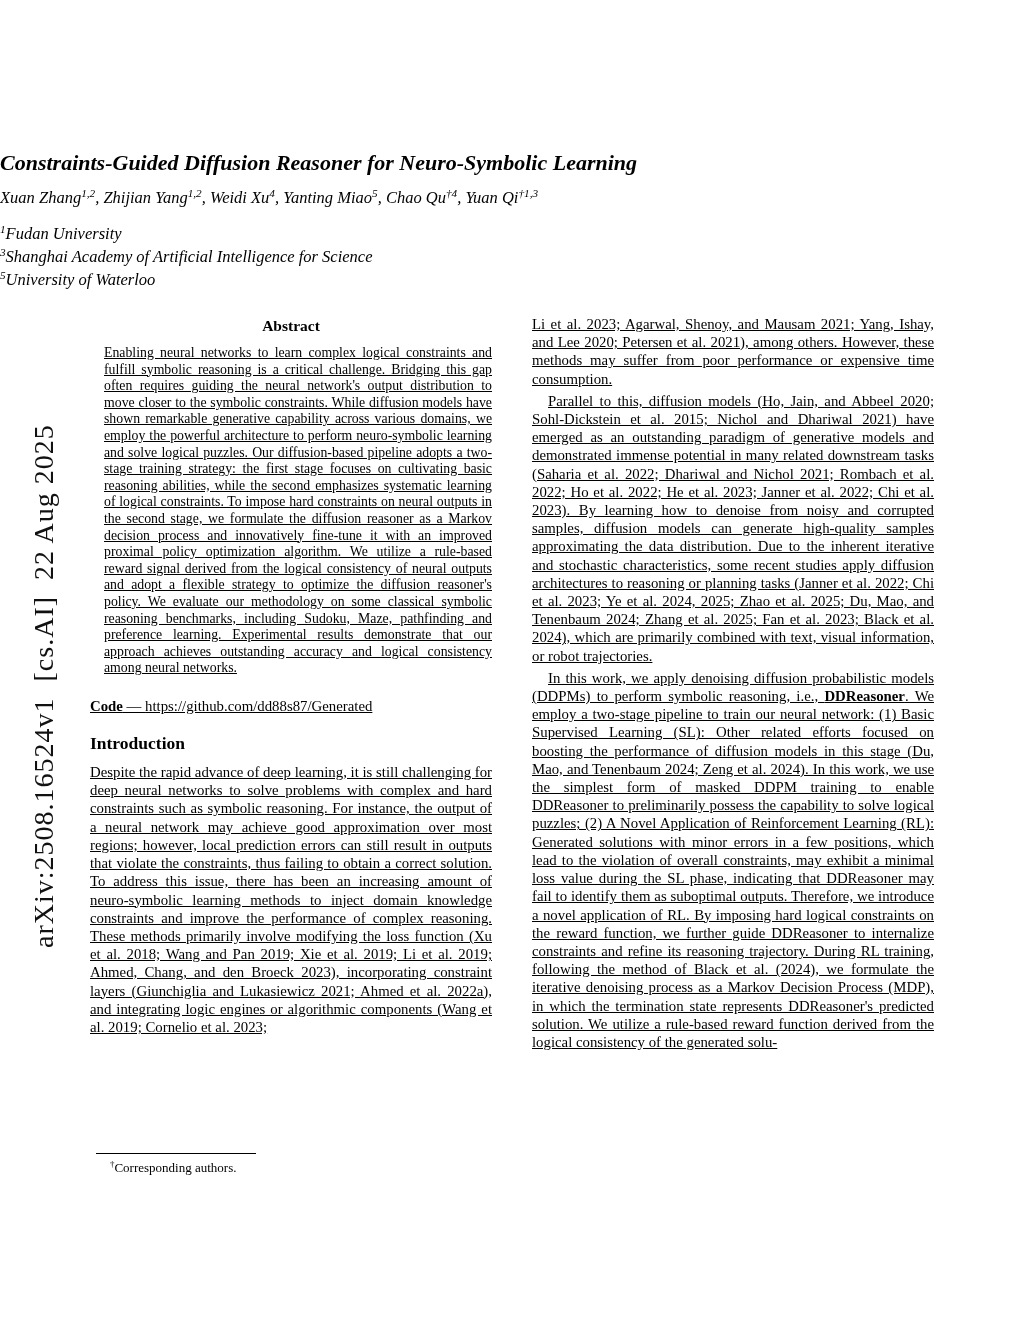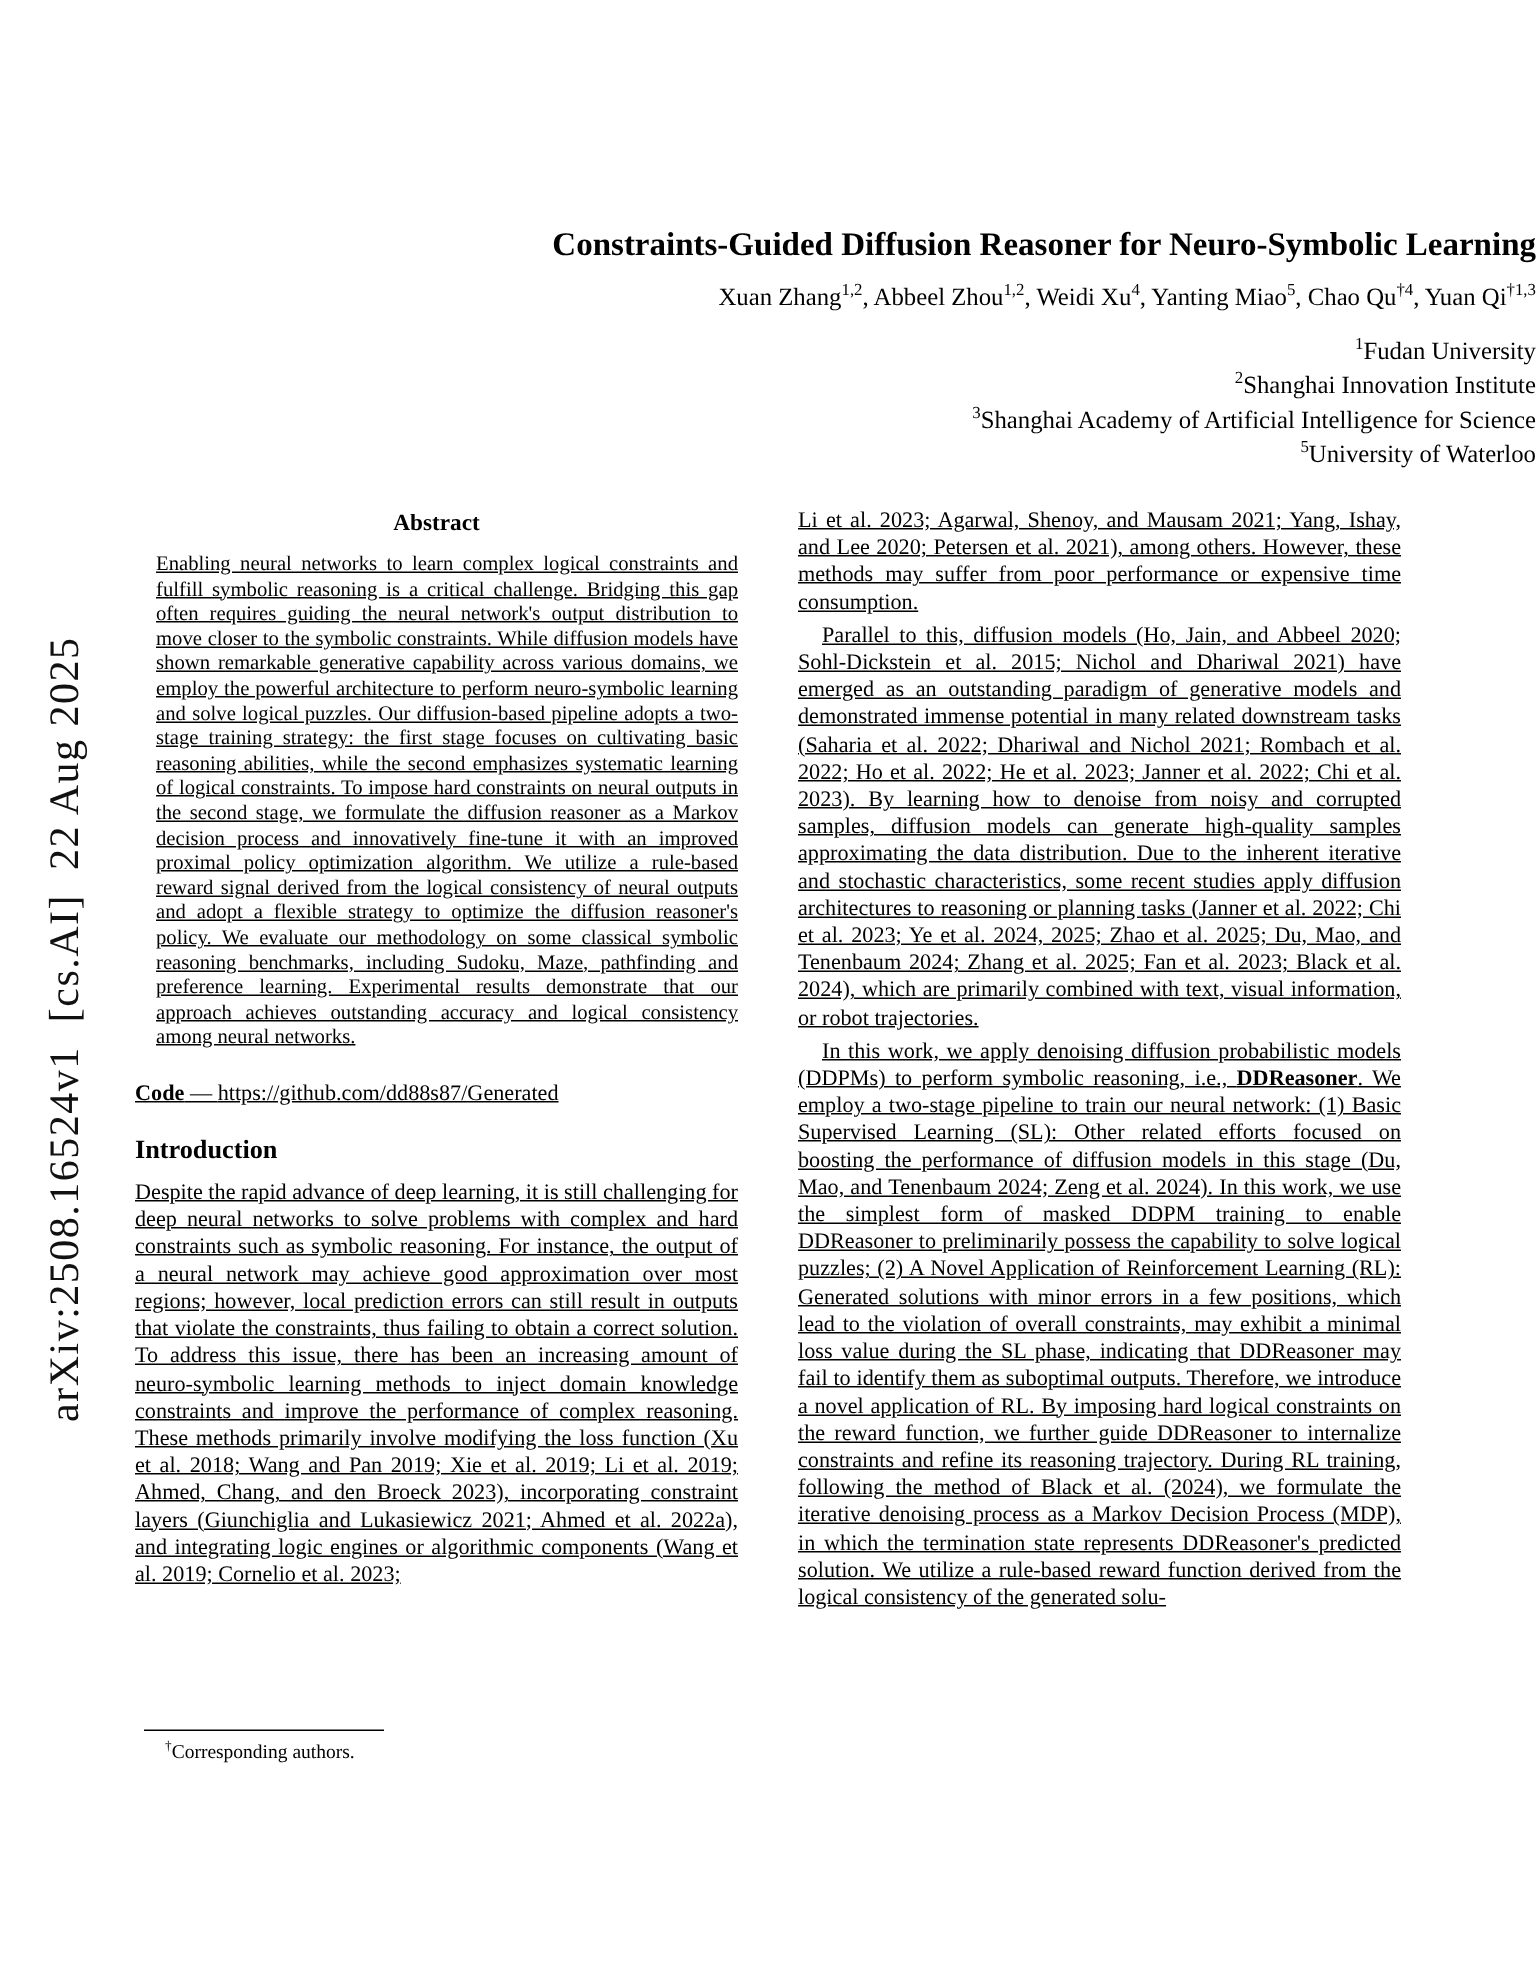--- a/index.html
+++ b/index.html
@@ -24,22 +24,23 @@
     top: 948px;
     transform: rotate(-90deg);
     transform-origin: 0 0;
     white-space: pre;
     font-size: 28px;
     letter-spacing: 1px;
     color: #111111;
   }
 
   .header {
-    text-align: right;
+    text-align: left;
     padding-top: 150px;
+    font-style: italic;
   }
   .title {
     margin: 0;
     font-size: 22px;
     font-weight: bold;
   }
   .authors {
     margin-top: 12px;
     font-size: 16.5px;
   }
@@ -123,36 +124,35 @@
   <div class="arxiv-watermark">arXiv:2508.16524v1  [cs.AI]  22 Aug 2025</div>
 
   <div class="header">
     <h1 class="title">Constraints-Guided Diffusion Reasoner for Neuro-Symbolic Learning</h1>
 
     <div class="authors">
       
     
         <span class="author"><span>Xuan Zhang</span><sup>1,2</sup><span>, </span></span>
       
-        <span class="author"><span>Abbeel Zhou</span><sup>1,2</sup><span>, </span></span>
+        <span class="author"><span>Zhijian Yang</span><sup>1,2</sup><span>, </span></span>
       
         <span class="author"><span>Weidi Xu</span><sup>4</sup><span>, </span></span>
       
         <span class="author"><span>Yanting Miao</span><sup>5</sup><span>, </span></span>
       
         <span class="author"><span>Chao Qu</span><sup>†4</sup><span>, </span></span>
       
         <span class="author"><span>Yuan Qi</span><sup>†1,3</sup></span>
       </div>
 
     <div class="affiliations">
 
         <span class="affil-line"><sup>1</sup><span>Fudan University</span></span>
 
-        <span class="affil-line"><sup>2</sup><span>Shanghai Innovation Institute</span></span>
 
         <span class="affil-line"><sup>3</sup><span>Shanghai Academy of Artificial Intelligence for Science</span></span>
 
 
         <span class="affil-line"><sup>5</sup><span>University of Waterloo</span></span>
       </div>
   </div>
 
   <div class="columns">
 

